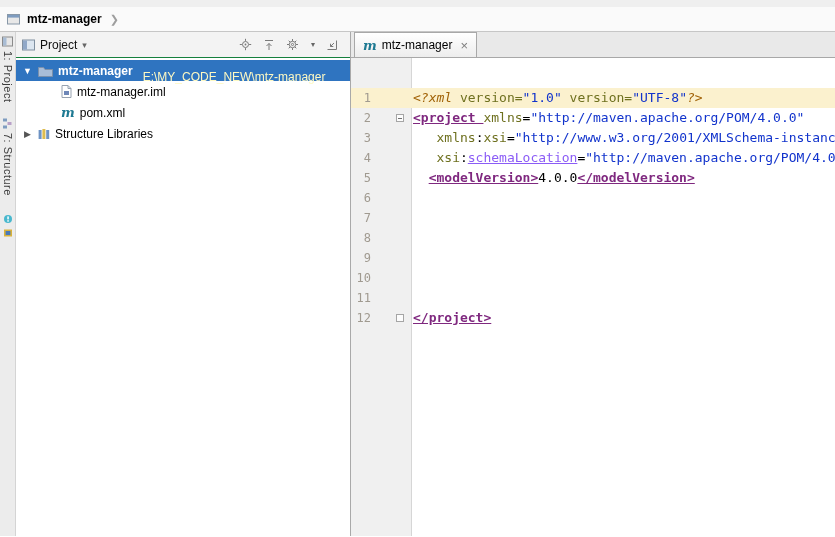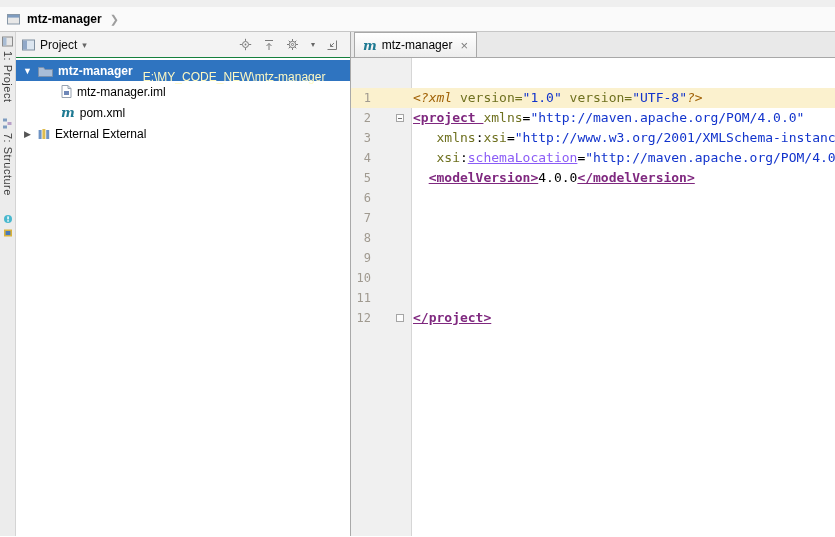--- a/index.html
+++ b/index.html
@@ -216,21 +216,21 @@
         </div>
         <div class="tree-row">
           <span class="twisty">▶</span>
           <span class="icon-wrap">
             <svg width="12" height="12">
                 <rect x="0.6" y="2" width="3" height="9" fill="#6E93C4"></rect>
                 <rect x="4.4" y="1" width="3" height="10" fill="#DDBC50"></rect>
                 <rect x="8.2" y="2" width="3" height="9" fill="#6E93C4"></rect>
               </svg>
           </span>
-          <span class="row-name">External External</span>
+          <span class="row-name">Structure Libraries</span>
         </div>
       </div>
     </div>
 
     <div class="editor">
       <div class="tabbar">
         <div class="tab">
           <span class="icon-wrap">
             <span class="mvn">m</span>
           </span>

